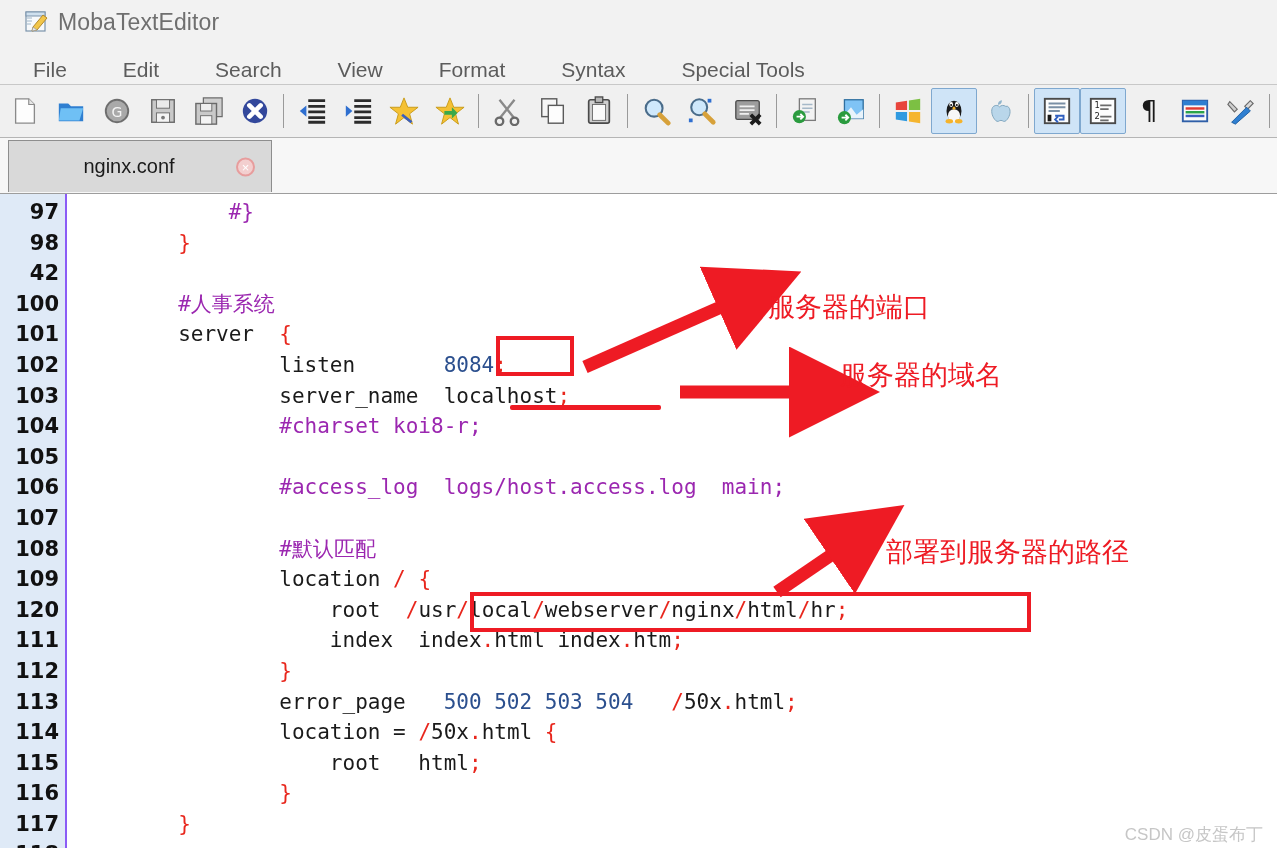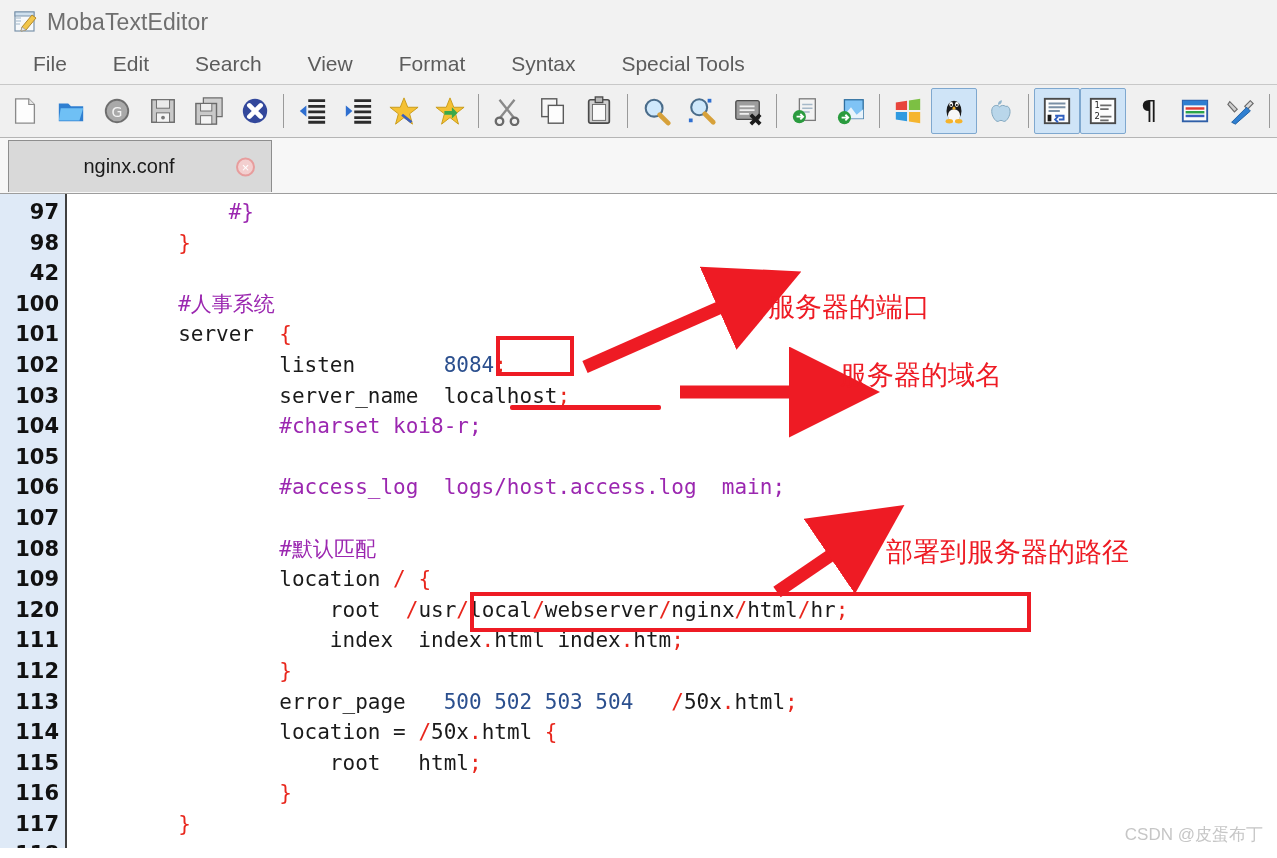--- a/index.html
+++ b/index.html
@@ -8,32 +8,32 @@
     width: 1277px; height: 858px;
     overflow: hidden;
     background: #ffffff;
     font-family: "Liberation Sans", sans-serif;
   }
   #app { position: relative; width: 1277px; height: 858px; background:#fff; }
 
   
   .titlebar {
     height: 44px; display: flex; align-items: center;
-    padding-left: 13px; background: #f2f2f2;
+    padding-left: 24px; background: #f2f2f2;
   }
   .app-icon { width: 26px; height: 26px; position: relative; margin-right: 8px; flex:none;}
   .app-title {
     font-size: 23px; color: #6f6f6f; letter-spacing: .1px;
     font-family: "Liberation Sans", sans-serif;
   }
 
   
   .menubar {
-    height: 40px; display: flex; align-items: center;
-    background: #f2f2f2; padding-left: 14px; gap: 8px;
+    height: 40px; display: flex; align-items: flex-end;
+    background: #f2f2f2; padding-left: 14px; gap: 18px;
   }
   .menu-item {
     font-size: 21px; color: #5c5c5c; padding: 2px 19px;
     cursor: default; white-space: nowrap;
   }
 
   
   .toolbar {
     height: 54px; background: #f0f0f0;
     border-top: 1px solid #c8c8c8; border-bottom: 1px solid #b5b5b5;
@@ -69,21 +69,21 @@
     font-size: 13px; color:#ffffff; line-height:1;
   }
 
   
   .editor {
     position: relative; height: 654px; background: #ffffff;
     display: flex; overflow: hidden;
   }
   .gutter {
     width: 67px; flex: none; background: #dfeaf7;
-    border-right: 2px solid #404040;
+    border-right: 2px solid #8b5cf6;
     padding-top: 3px;
   }
   .gutter .ln {
     height: 30.6px; line-height: 30.6px;
     text-align: right; padding-right: 6px;
     font-family: "DejaVu Sans", sans-serif;
     font-size: 21px; color: #111; font-weight: 600;
   }
   .code {
     flex: 1; position: relative; padding-top: 3px;

